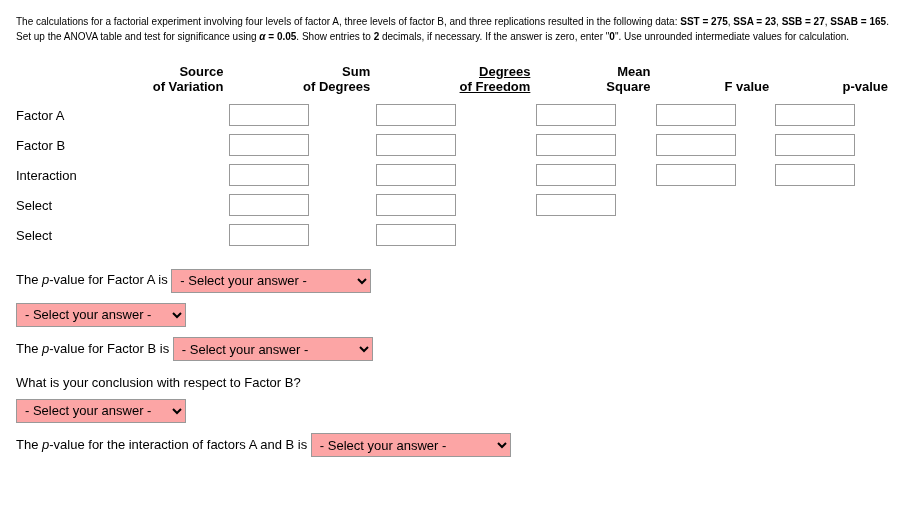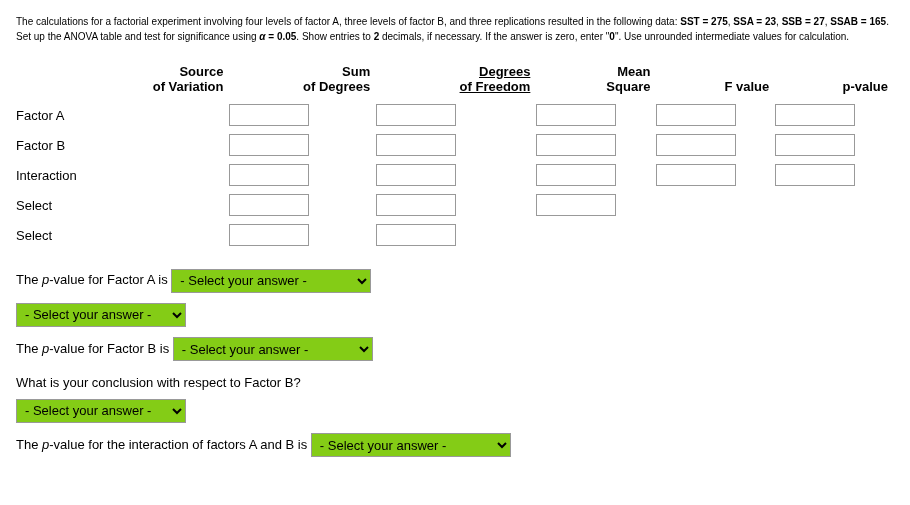--- a/index.html
+++ b/index.html
@@ -62,21 +62,21 @@
       line-height: 1.8;
     }
     .qa-block p {
       margin-bottom: 4px;
       font-size: 13px;
     }
     select.answer-select {
       border: 1px solid #999;
       padding: 2px 4px;
       font-size: 13px;
-      background: #84cc16;
+      background: #fca5a5;
       height: 24px;
       cursor: pointer;
     }
     select.answer-select-wide {
       width: 200px;
     }
     select.answer-select-narrow {
       width: 170px;
     }
     .inline-select {

